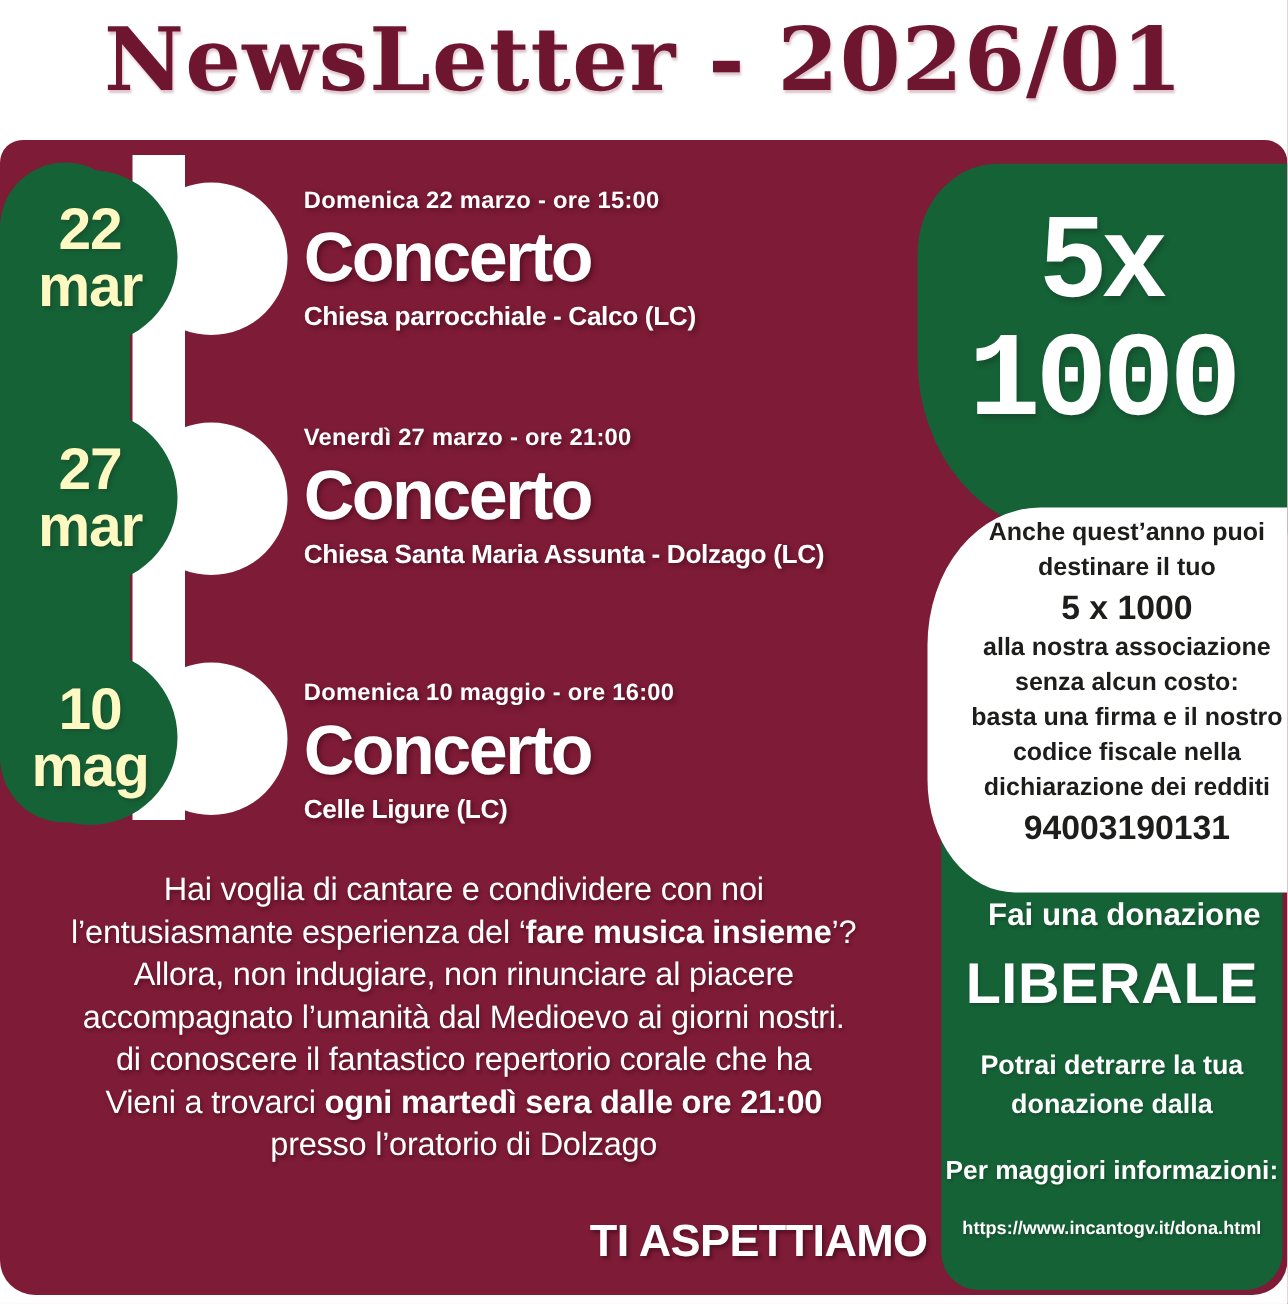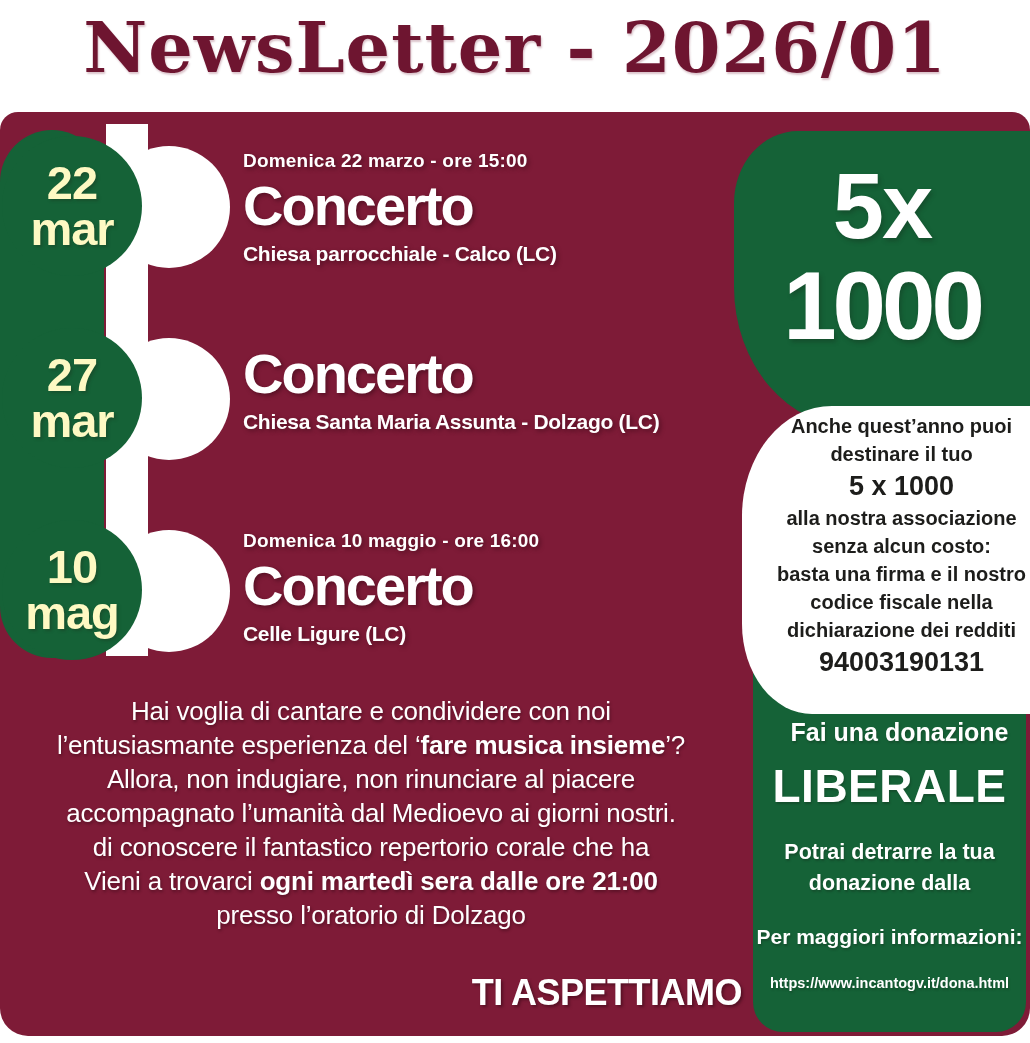--- a/index.html
+++ b/index.html
@@ -29,21 +29,21 @@
   .green-circle{
     position:absolute;left:2px;top:0;width:140px;height:140px;border-radius:50%;background:var(--green);
     display:flex;flex-direction:column;align-items:center;justify-content:center;
     color:#fef9c3;font-weight:bold;font-size:47px;line-height:46px;letter-spacing:-1px;
     text-shadow:2px 2px 3px rgba(30,50,30,.35);
   }
   
   .event-row{position:absolute;left:243px;width:500px;color:#fff;text-shadow:2px 2px 4px rgba(45,6,18,.5);z-index:3;}
   .event-row:nth-of-type(1){top:150px;}
   .event-row:nth-of-type(2){top:340px;}
-  .event-row:nth-of-type(3){top:530px;}
+  .event-row:nth-of-type(3){top:544px;}
   .event-when{font-size:19px;font-weight:bold;letter-spacing:.2px;}
   .event-title{font-size:56px;font-weight:bold;letter-spacing:-2px;line-height:56px;margin-top:6px;}
   .event-where{font-size:21px;font-weight:bold;letter-spacing:-.3px;margin-top:8px;}
   
   .invitation{
     position:absolute;left:0;top:694px;width:742px;text-align:center;color:#fff;z-index:3;
     font-size:26px;line-height:34px;letter-spacing:-.2px;text-shadow:1px 2px 3px rgba(45,6,18,.45);
   }
   .invitation .b{font-weight:bold;}
   .closing{
@@ -53,21 +53,21 @@
   
   .blob-green-top{
     position:absolute;top:131px;right:0;width:296px;height:296px;background:var(--green);
     border-radius:64px 0 0 120px / 72px 0 0 140px;z-index:1;
   }
   .fivex{
     position:absolute;top:160px;right:0;width:296px;text-align:center;color:#fff;z-index:2;
     font-weight:bold;text-shadow:2px 3px 4px rgba(20,50,30,.4);
   }
   .fivex-line1{font-size:92px;line-height:92px;letter-spacing:-2px;}
-  .fivex-line2{font-size:96px;line-height:100px;letter-spacing:-4px;margin-top:4px;}
+  .fivex-line2{font-size:96px;line-height:100px;letter-spacing:-4px;margin-top:4px;font-family:Liberation Mono, monospace;}
   .green-panel{
     position:absolute;left:753px;right:4px;top:648px;bottom:11px;background:var(--green);
     border-radius:12px 14px 30px 30px;z-index:1;
   }
   .blob-white-mid{
     position:absolute;top:406px;right:0;width:288px;height:308px;background:#fff;
     border-radius:90px 0 0 70px / 110px 0 0 90px;z-index:2;
   }
   .donation-info{
     position:absolute;top:412px;right:0;width:257px;text-align:center;color:var(--ink);z-index:3;
@@ -123,20 +123,21 @@
 </div>
 
   <div id="events">
   <div class="event-row">
     <div class="event-when">Domenica 22 marzo - ore 15:00</div>
     <div class="event-title">Concerto</div>
     <div class="event-where">Chiesa parrocchiale - Calco (LC)</div>
   </div>
 
   <div class="event-row">
+    <div class="event-when">Venerdì 27 marzo - ore 21:00</div>
     <div class="event-title">Concerto</div>
     <div class="event-where">Chiesa Santa Maria Assunta - Dolzago (LC)</div>
   </div>
 
   <div class="event-row">
     <div class="event-when">Domenica 10 maggio - ore 16:00</div>
     <div class="event-title">Concerto</div>
     <div class="event-where">Celle Ligure (LC)</div>
   </div>
 </div>

